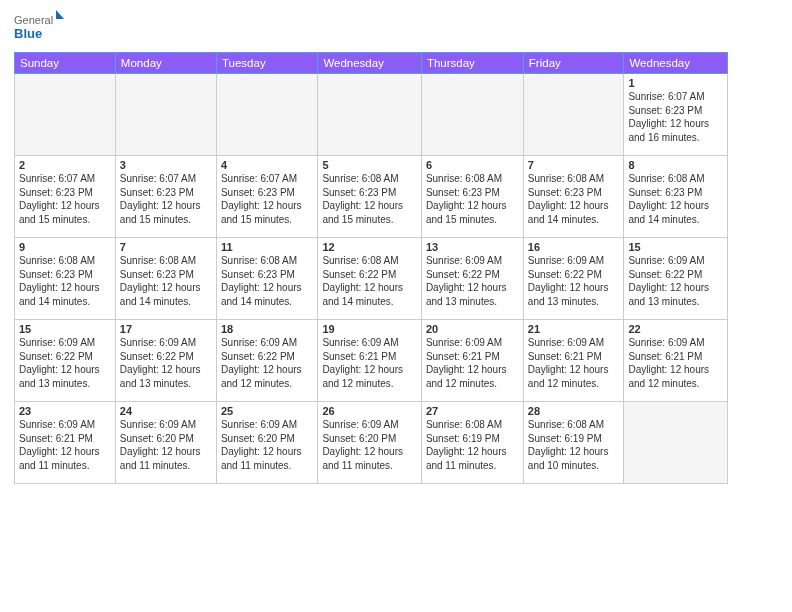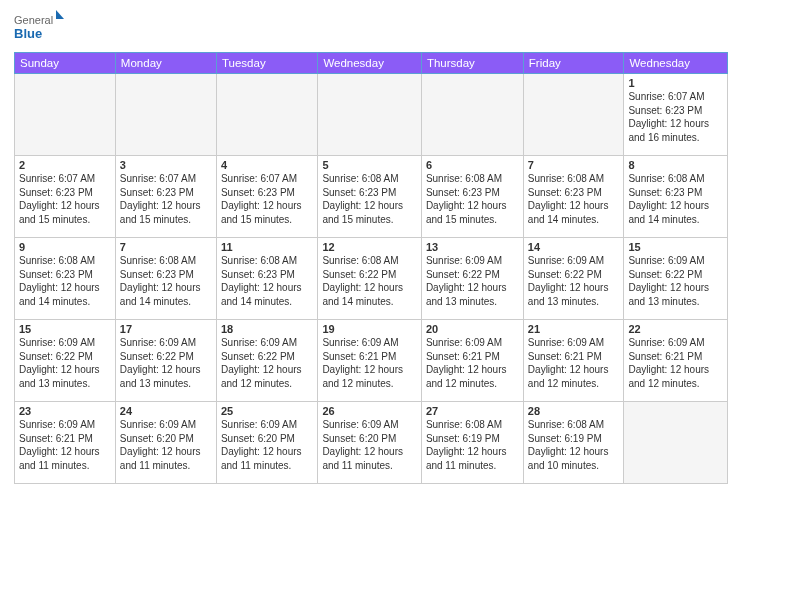--- a/index.html
+++ b/index.html
@@ -166,21 +166,21 @@
           </td>
           <td>
             <span class="day-num">12</span>
             <div class="day-info">Sunrise: 6:08 AM<br>Sunset: 6:22 PM<br>Daylight: 12 hours and 14 minutes.</div>
           </td>
           <td>
             <span class="day-num">13</span>
             <div class="day-info">Sunrise: 6:09 AM<br>Sunset: 6:22 PM<br>Daylight: 12 hours and 13 minutes.</div>
           </td>
           <td>
-            <span class="day-num">14</span>
+            <span class="day-num">16</span>
             <div class="day-info">Sunrise: 6:09 AM<br>Sunset: 6:22 PM<br>Daylight: 12 hours and 13 minutes.</div>
           </td>
           <td>
             <span class="day-num">15</span>
             <div class="day-info">Sunrise: 6:09 AM<br>Sunset: 6:22 PM<br>Daylight: 12 hours and 13 minutes.</div>
           </td>
         </tr>
         <tr>
           <td>
             <span class="day-num">15</span>

